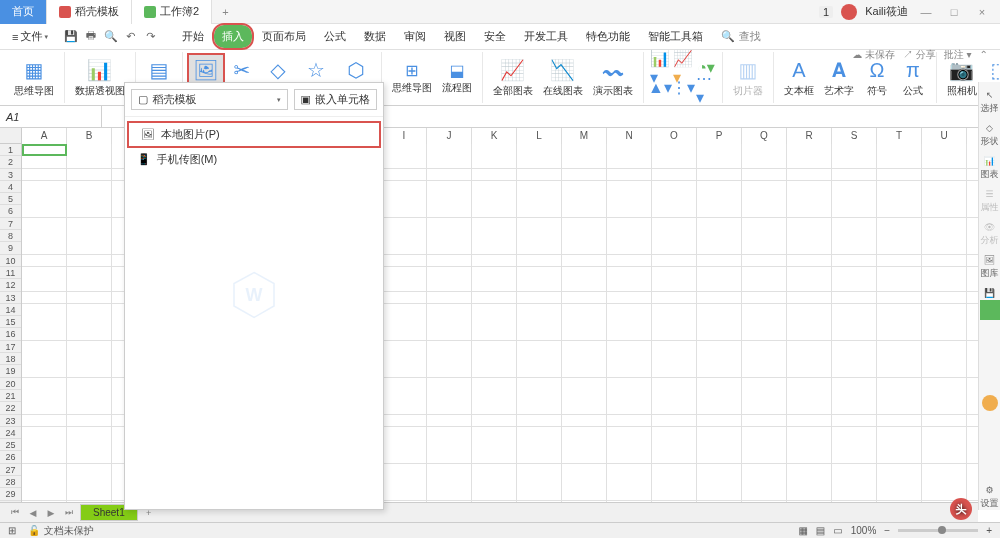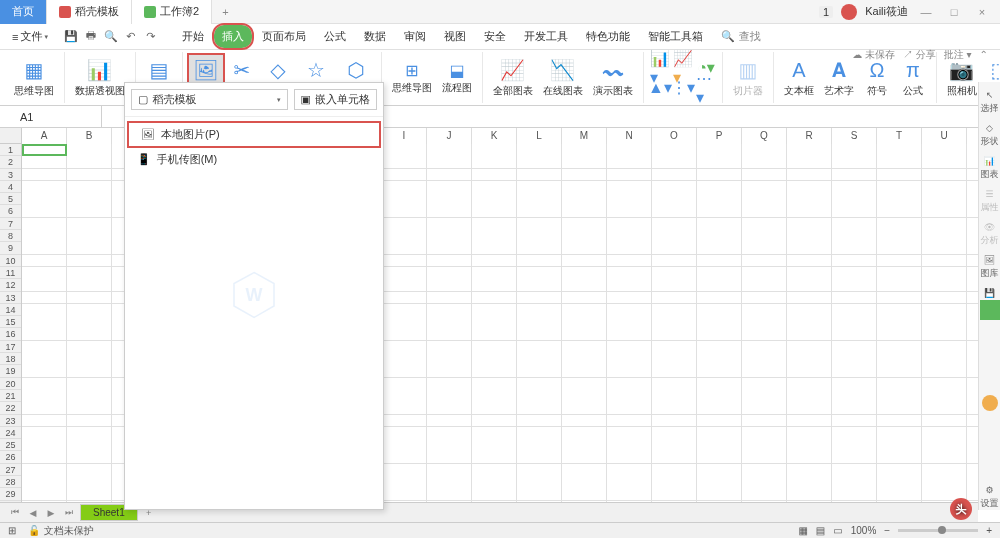--- a/index.html
+++ b/index.html
@@ -34,21 +34,21 @@
     .ribbon-group { display: flex; flex-direction: column; align-items: center; padding: 2px 6px; border-right: 1px solid #e8e8e8; height: 100%; justify-content: center; }
     .ribbon-btn { display: flex; flex-direction: column; align-items: center; gap: 1px; cursor: pointer; padding: 2px 4px; min-width: 32px; }
     .ribbon-btn.highlight { outline: 2px solid #d9534f; background: #e0e0e0; }
     .ribbon-row { display: flex; gap: 2px; }
     .ribbon-icon { width: 20px; height: 20px; display: flex; align-items: center; justify-content: center; color: #4A90E2; font-size: 16px; }
     .ribbon-icon.large { width: 26px; height: 26px; font-size: 20px; }
     .ribbon-label { font-size: 10px; color: #333; white-space: nowrap; }
     .dropdown-arrow { font-size: 7px; color: #666; }
     
     .formula-bar { height: 22px; display: flex; align-items: center; background: #fff; border-bottom: 1px solid #d0d0d0; }
-    .name-box { width: 102px; height: 100%; border-right: 1px solid #d0d0d0; padding: 0 20px; display: flex; align-items: center; }
+    .name-box { width: 102px; height: 100%; border-right: 1px solid #d0d0d0; padding: 0 6px; display: flex; align-items: center; font-style: italic; }
     
     .sheet-area { display: flex; height: 410px; position: relative; }
     .row-headers { width: 22px; background: #f0f0f0; border-right: 1px solid #ccc; }
     .row-num { height: 12.3px; border-bottom: 1px solid #ddd; text-align: center; font-size: 9px; color: #555; line-height: 12px; }
     .corner { width: 22px; height: 16px; background: #f0f0f0; border-right: 1px solid #ccc; border-bottom: 1px solid #ccc; }
     .col-letter { width: 45px; border-right: 1px solid #ddd; text-align: center; font-size: 10px; color: #555; line-height: 16px; }
     .grid-cols { display: flex; position: absolute; top: 0; left: 0; right: 0; }
     .cells { position: absolute; top: 16px; left: 0; right: 0; bottom: 0; background-image: 
       repeating-linear-gradient(to right, transparent, transparent 44px, #e0e0e0 44px, #e0e0e0 45px),
       repeating-linear-gradient(to bottom, transparent, transparent 11.8px, #e0e0e0 11.8px, #e0e0e0 12.3px);

